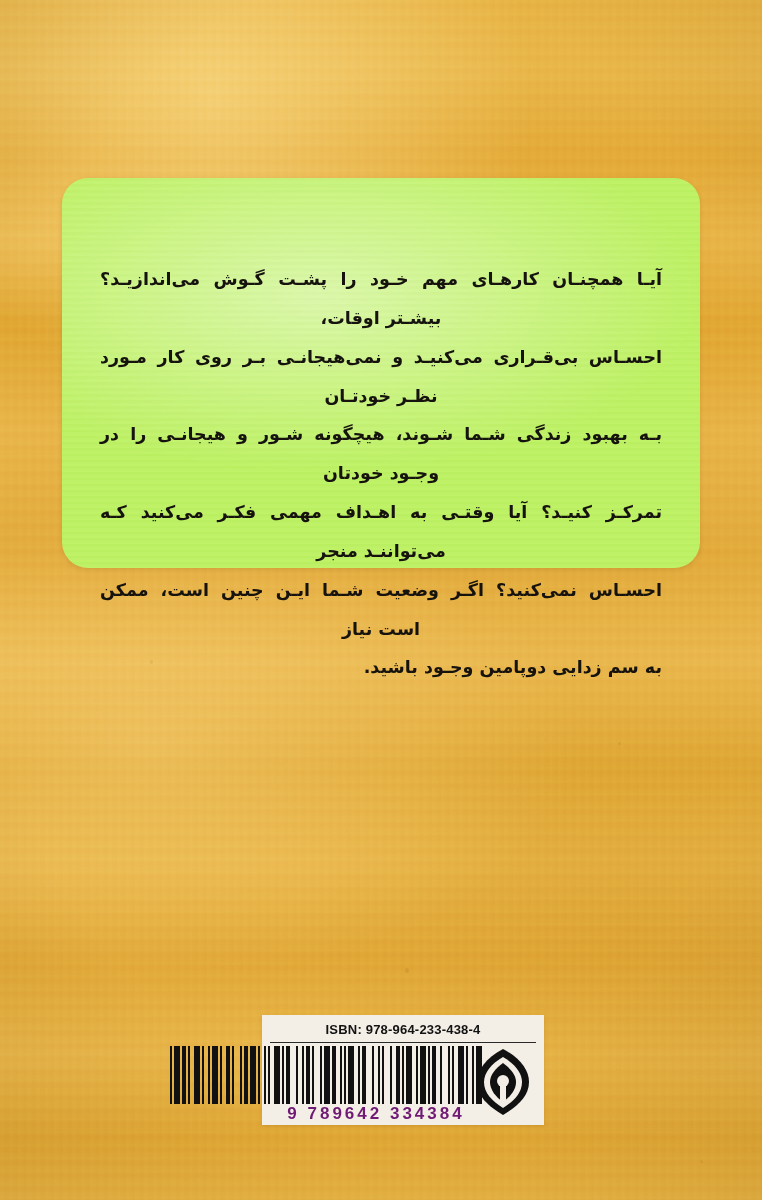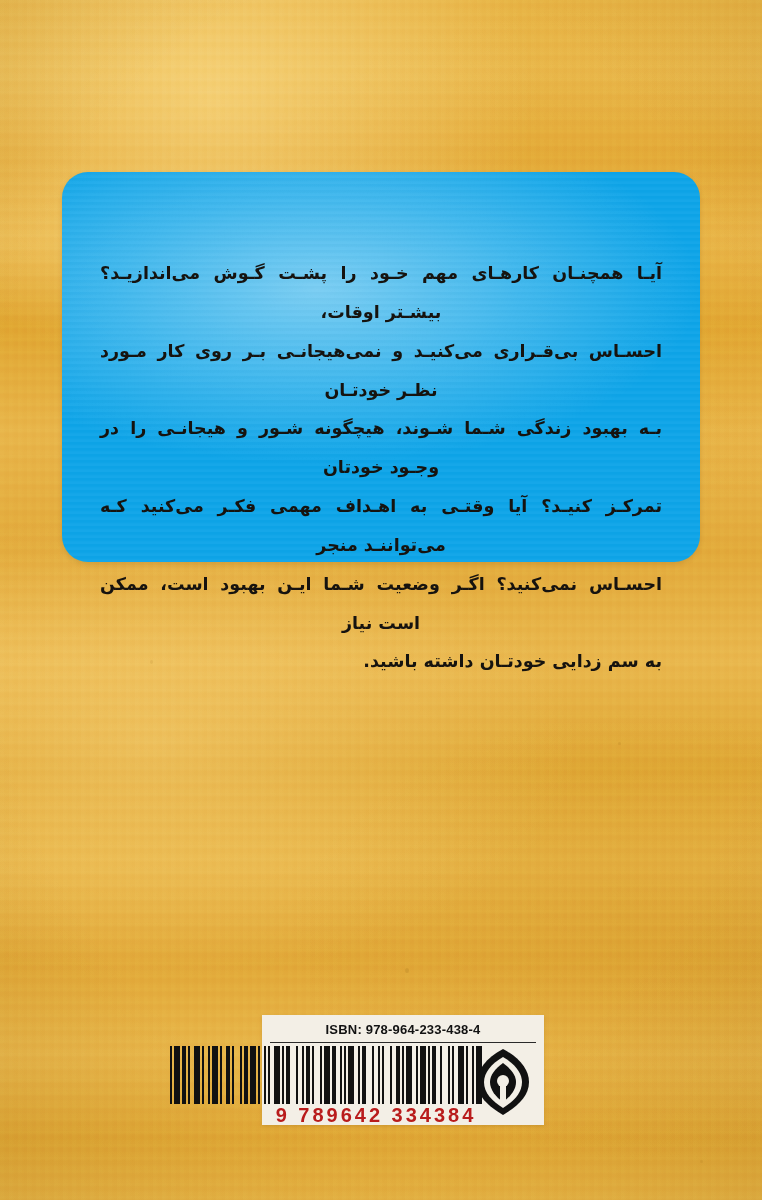--- a/index.html
+++ b/index.html
@@ -71,24 +71,24 @@
   .cover-speck {
     position: absolute;
     background: rgba(120,75,10,0.30);
     border-radius: 50%;
   }
 
   
   .blurb-panel {
     position: absolute;
     left: 62px;
-    top: 172px;
+    top: 178px;
     width: 638px;
     height: 390px;
-    background: #0ea5e9;
+    background: #bef264;
     border-radius: 26px;
     box-shadow: 0 2px 5px rgba(110,70,10,0.16);
   }
   .blurb-panel::after {
     content: "";
     position: absolute;
     inset: 0;
     border-radius: 26px;
     background:
       repeating-linear-gradient(180deg,
@@ -175,24 +175,24 @@
     background: transparent;
   }
   .barcode-digits {
     position: absolute;
     top: 89px;
     left: 8px;
     width: 212px;
     direction: ltr;
     text-align: center;
     font-family: "Liberation Sans", sans-serif;
-    font-size: 20px;
+    font-size: 17px;
     font-weight: 700;
     letter-spacing: 3px;
-    color: #b91c1c;
+    color: #701a75;
   }
 
   
   .publisher-logo {
     position: absolute;
     right: 12px;
     top: 33px;
     width: 58px;
     height: 68px;
   }
@@ -215,22 +215,22 @@
   <div class="cover-speck" style="left:618px;top:742px;width:3px;height:3px;opacity:.35;"></div>
   <div class="cover-speck" style="left:150px;top:660px;width:3px;height:4px;opacity:.3;"></div>
   <div class="cover-speck" style="left:700px;top:1160px;width:3px;height:3px;opacity:.3;"></div>
 
   <div class="blurb-panel">
     <div class="blurb-text">
       <p>آیـا همچنـان کارهـای مهم خـود را پشـت گـوش می‌اندازیـد؟ بیشـتر اوقات،</p>
       <p>احسـاس بی‌قـراری می‌کنیـد و نمی‌هیجانـی بـر روی کار مـورد نظـر خودتـان</p>
       <p>بـه بهبود زندگی شـما شـوند، هیچگونه شـور و هیجانـی را در وجـود خودتان</p>
       <p>تمرکـز کنیـد؟ آیا وقتـی به اهـداف مهمی فکـر می‌کنید کـه می‌تواننـد منجر</p>
-      <p>احسـاس نمی‌کنید؟ اگـر وضعیت شـما ایـن بهبود است، ممکن است  نیاز</p>
-      <p class="last">به سم زدایی خودتـان  داشته باشید.</p>
+      <p>احسـاس نمی‌کنید؟ اگـر وضعیت شـما ایـن چنین است، ممکن است  نیاز</p>
+      <p class="last">به سم زدایی دوپامین  وجـود باشید.</p>
     </div>
   </div>
 
   <div class="isbn-block">
     <div class="isbn-label">ISBN: 978-964-233-438-4</div>
     <div class="isbn-rule"></div>
 
     <div class="barcode-area" id="barcode">
         <div class="bar tall" style="width: 6px; flex: 0 0 auto;"></div>
         <div class="gap" style="width: 2px; flex: 0 0 auto;"></div>

